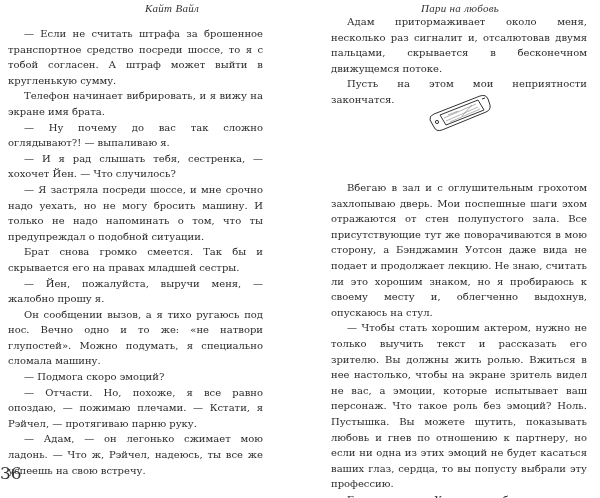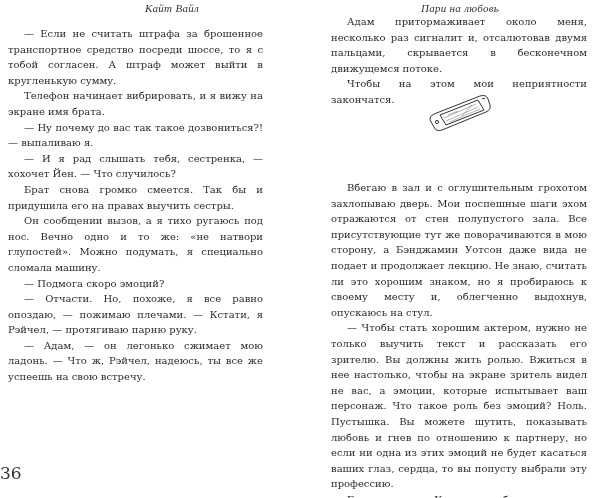--- a/index.html
+++ b/index.html
@@ -21,37 +21,39 @@
   .phone { position:absolute; left:140px; top:90px; width:64px; height:42px; }
 </style>
 </head>
 <body>
 
 <div class="page left">
   <div class="header">Кайт Вайл</div>
   <div class="body-text">
     <p>— Если не считать штрафа за брошенное транспортное средство посреди шоссе, то я с тобой согласен. А штраф может выйти в кругленькую сумму.</p>
     <p>Телефон начинает вибрировать, и я вижу на экране имя брата.</p>
-    <p>— Ну почему до вас так такое дозвониться?! — выпаливаю я.</p>
+    <p>— Ну почему до вас так сложно оглядывают?! — выпаливаю я.</p>
     <p>— И я рад слышать тебя, сестренка, — хохочет Йен. — Что случилось?</p>
-    <p>Брат снова громко смеется. Так бы и придушила его на правах выучить сестры.</p>
+    <p>— Я застряла посреди шоссе, и мне срочно надо уехать, но не могу бросить машину. И только не надо напоминать о том, что ты предупреждал о подобной ситуации.</p>
+    <p>Брат снова громко смеется. Так бы и скрывается его на правах младшей сестры.</p>
+    <p>— Йен, пожалуйста, выручи меня, — жалобно прошу я.</p>
     <p>Он сообщении вызов, а я тихо ругаюсь под нос. Вечно одно и то же: «не натвори глупостей». Можно подумать, я специально сломала машину.</p>
     <p>— Подмога скоро эмоций?</p>
     <p>— Отчасти. Но, похоже, я все равно опоздаю, — пожимаю плечами. — Кстати, я Рэйчел, — протягиваю парню руку.</p>
     <p>— Адам, — он легонько сжимает мою ладонь. — Что ж, Рэйчел, надеюсь, ты все же успеешь на свою встречу.</p>
 
   </div>
   <div class="page-num">36</div>
 </div>
 
 <div class="page right">
   <div class="header">Пари на любовь</div>
   <div class="body-text top">
     <p>Адам притормаживает около меня, несколько раз сигналит и, отсалютовав двумя пальцами, скрывается в бесконечном движущемся потоке.</p>
-    <p>Чтобы на этом мои неприятности закончатся.</p>
+    <p>Пусть на этом мои неприятности закончатся.</p>
   </div>
   <svg class="phone" viewBox="0 0 64 42">
     <g fill="none" stroke="#333" stroke-width="1">
       <path d="M6 24 L52 6 Q58 4 60 9 L62 15 Q63 20 58 22 L14 40 Q8 42 6 37 L2 30 Q1 26 6 24 Z"></path>
       <path d="M12 25 L50 10 L56 20 L18 35 Z"></path>
       <circle cx="9" cy="32" r="1.6"></circle>
       <line x1="54" y1="9" x2="57" y2="8"></line>
     </g>
     <g stroke="#666" stroke-width="0.5">
       <line x1="16" y1="28" x2="48" y2="14"></line>

